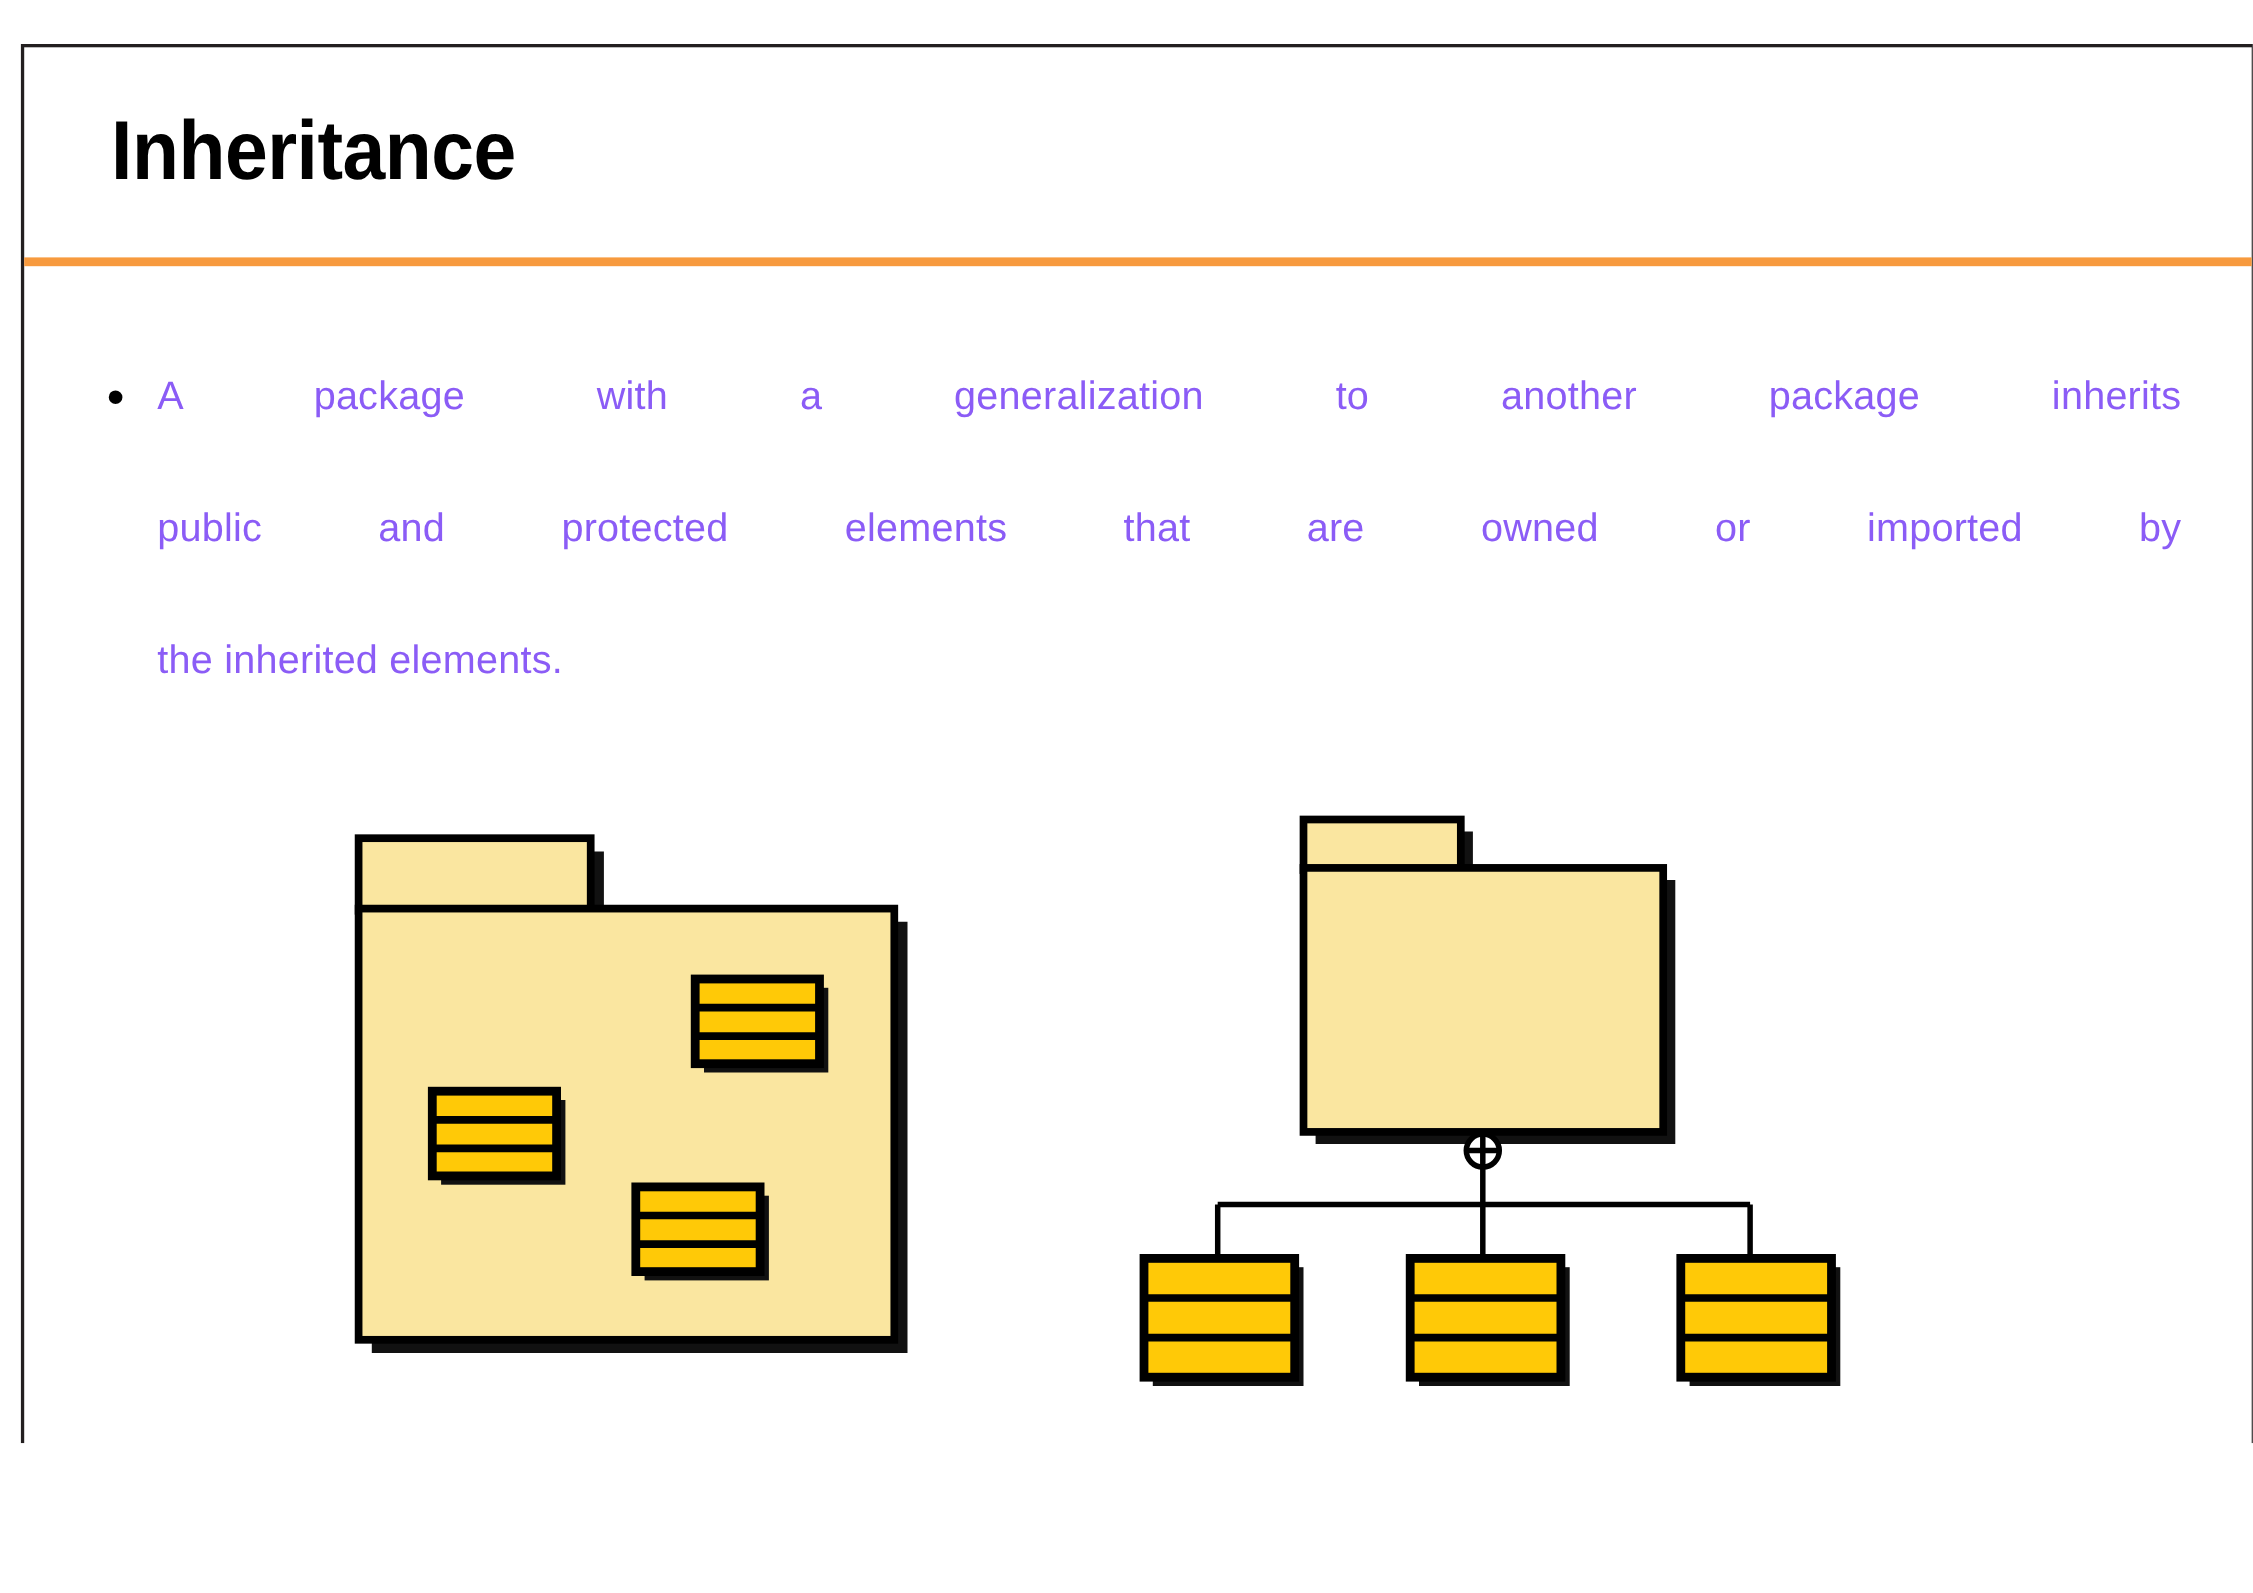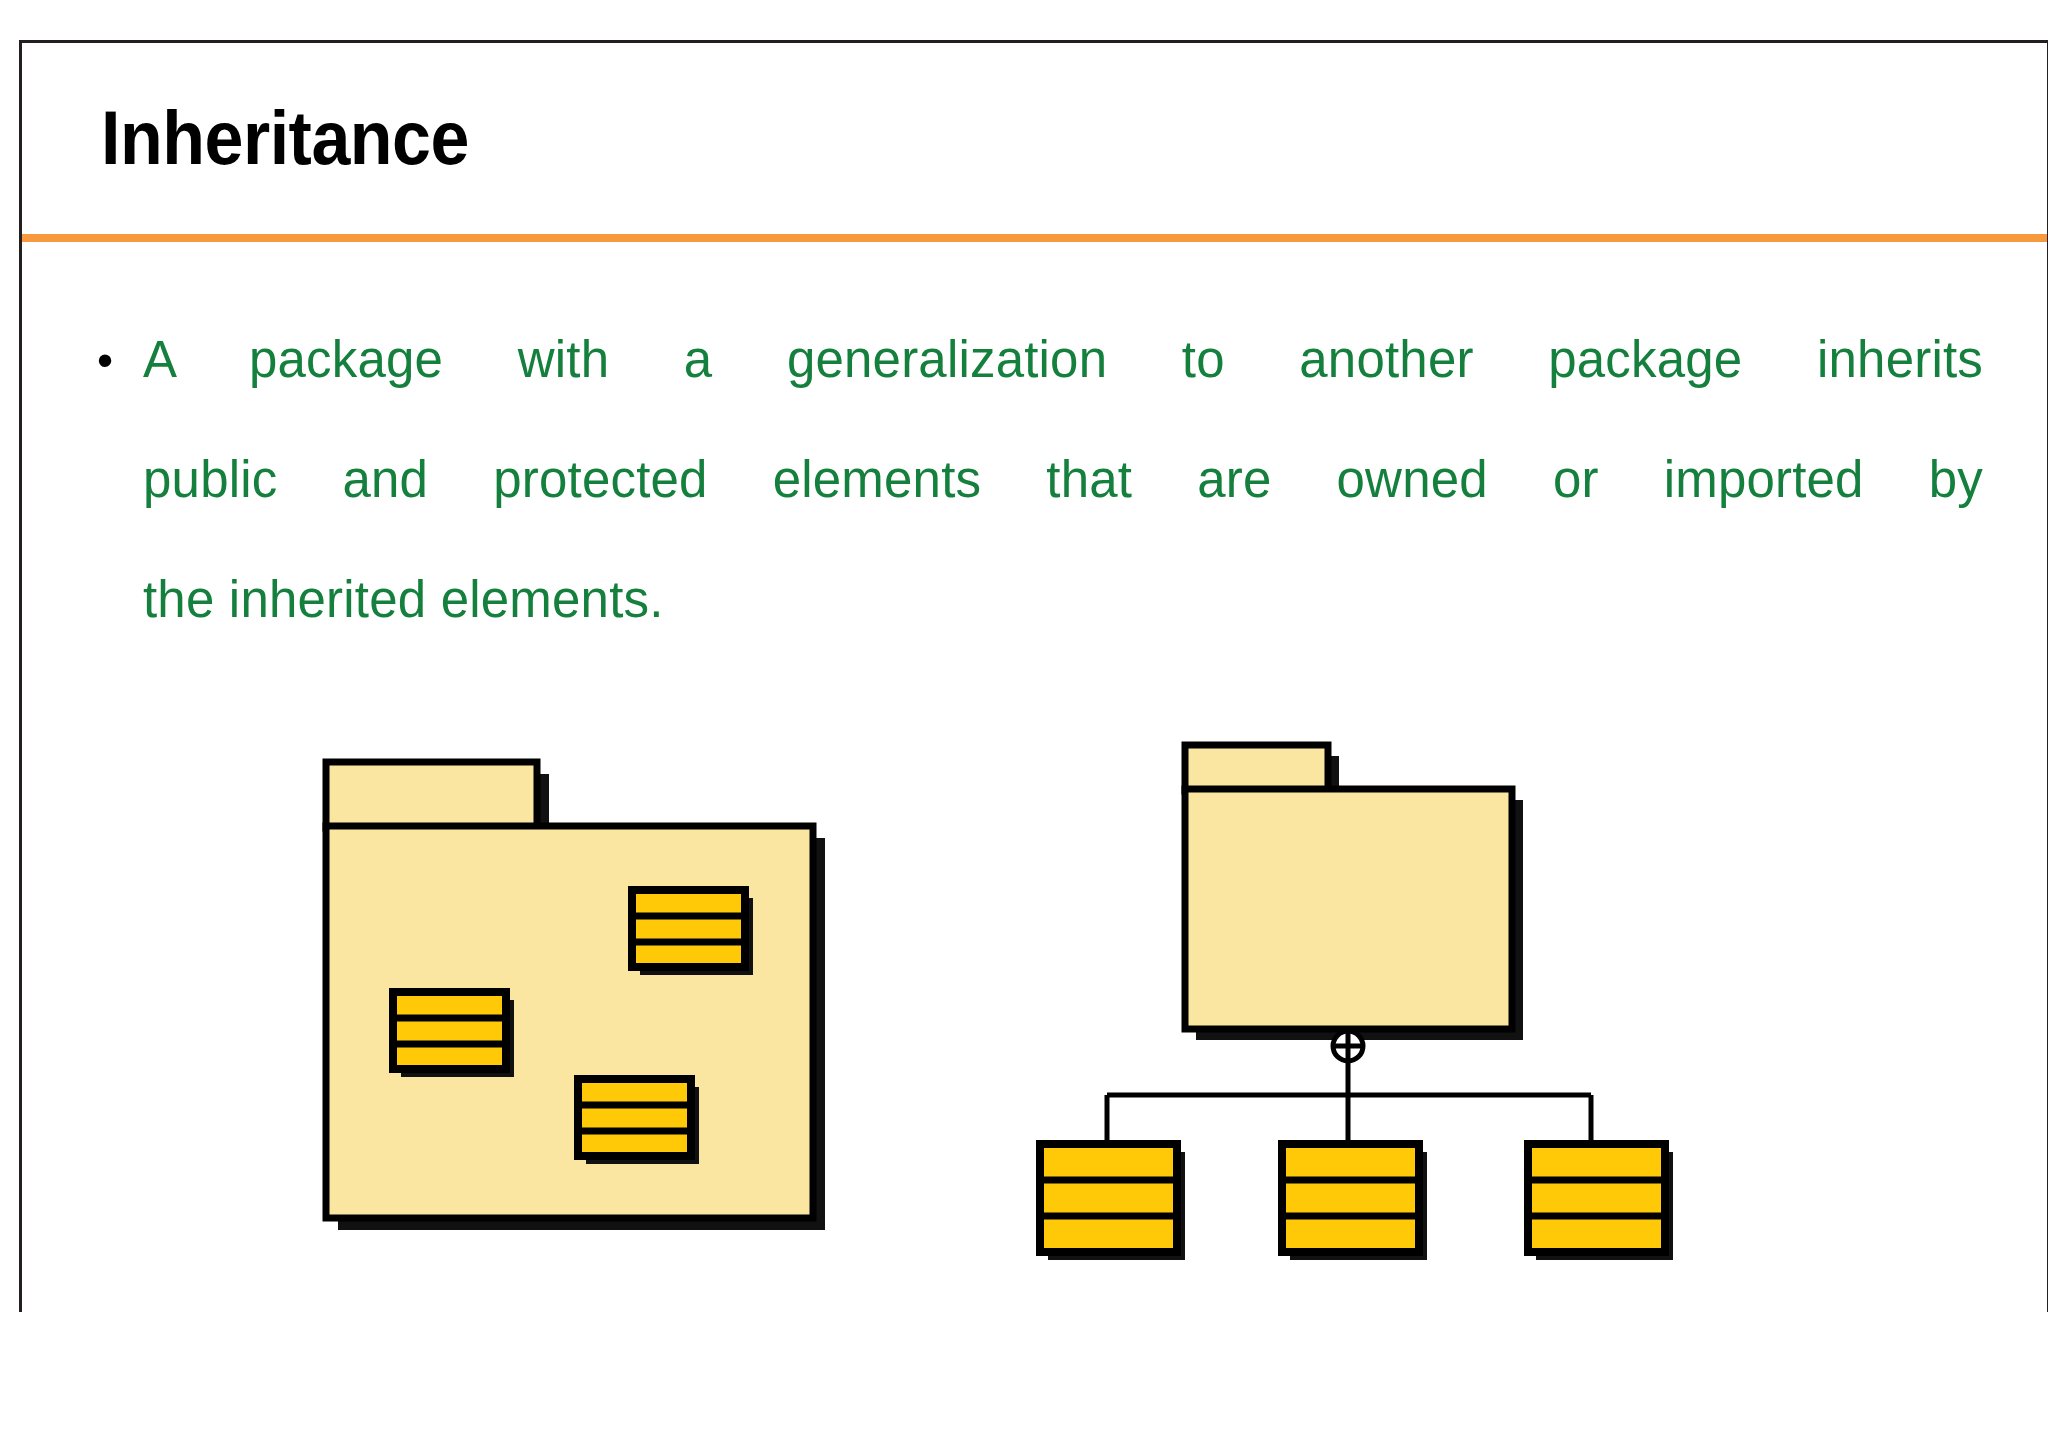--- a/index.html
+++ b/index.html
@@ -68,23 +68,23 @@
     flex: 0 0 auto;
     width: 46px;
     font-size: 46px;
     line-height: 120px;
     color: #000;
     text-align: left;
     padding-left: 4px;
   }
   .bullet-text {
     flex: 1 1 auto;
-    font-size: 51px;
+    font-size: 36px;
     line-height: 120px;
-    color: #15803d;
+    color: #8b5cf6;
     text-align: justify;
     text-align-last: left;
     text-justify: inter-word;
     letter-spacing: 0.2px;
   }
   .bullet-text > span.just-line {
     display: block;
     text-align: justify;
     text-align-last: justify;
     white-space: normal;

